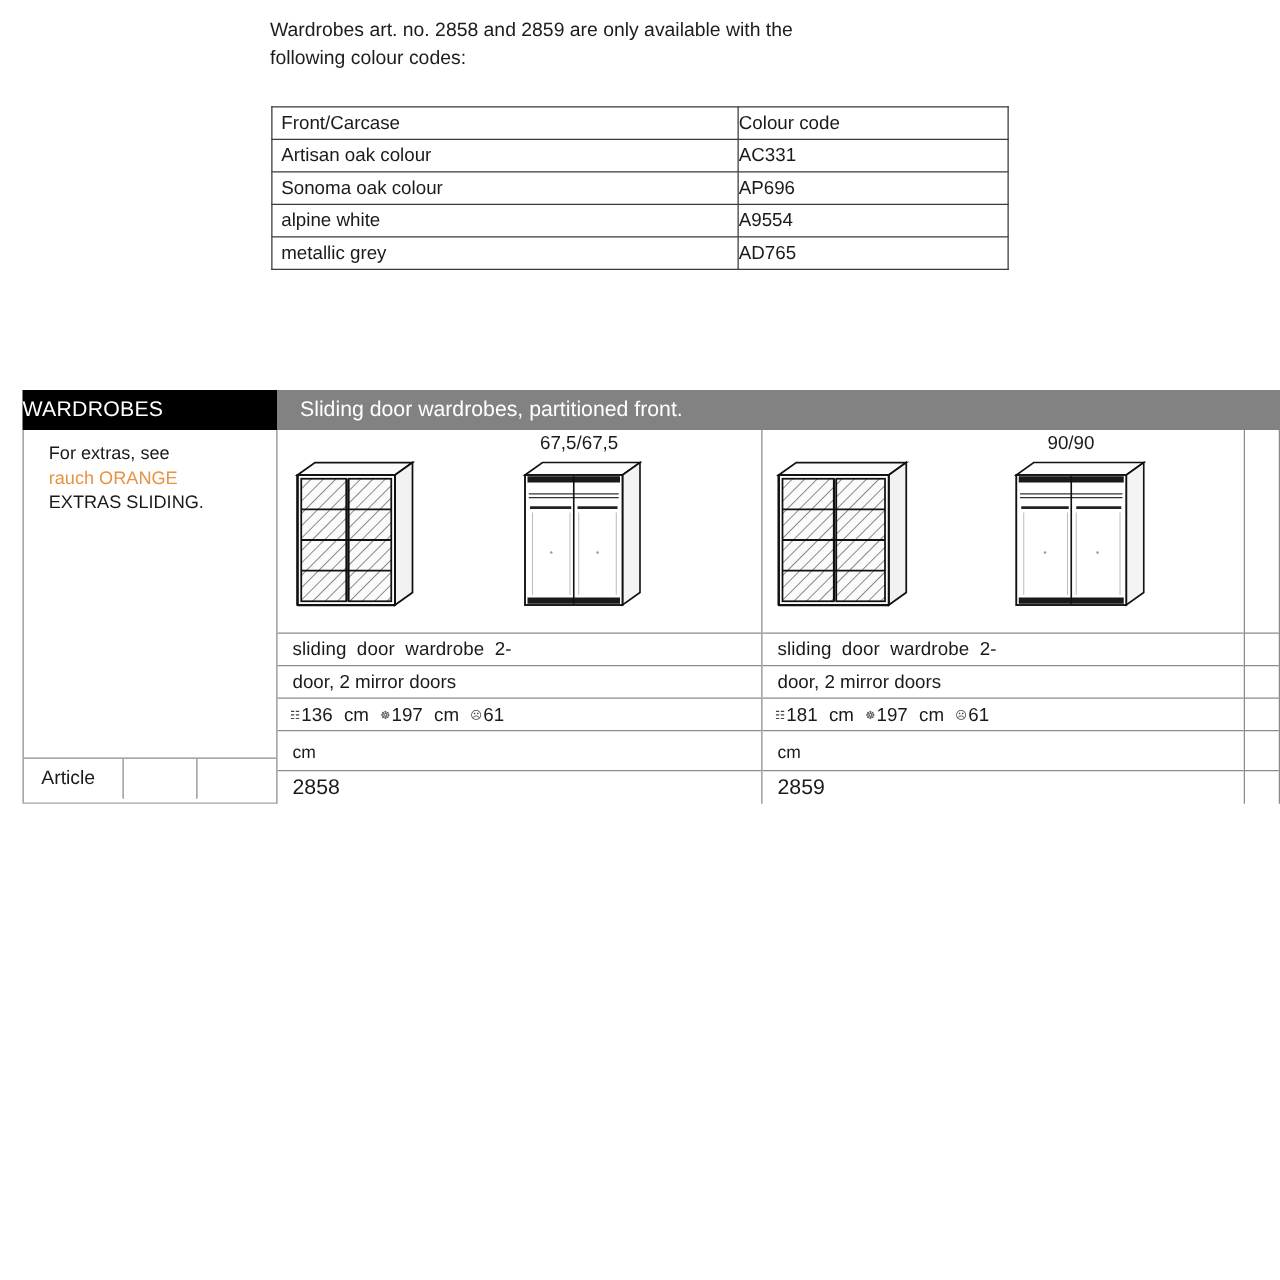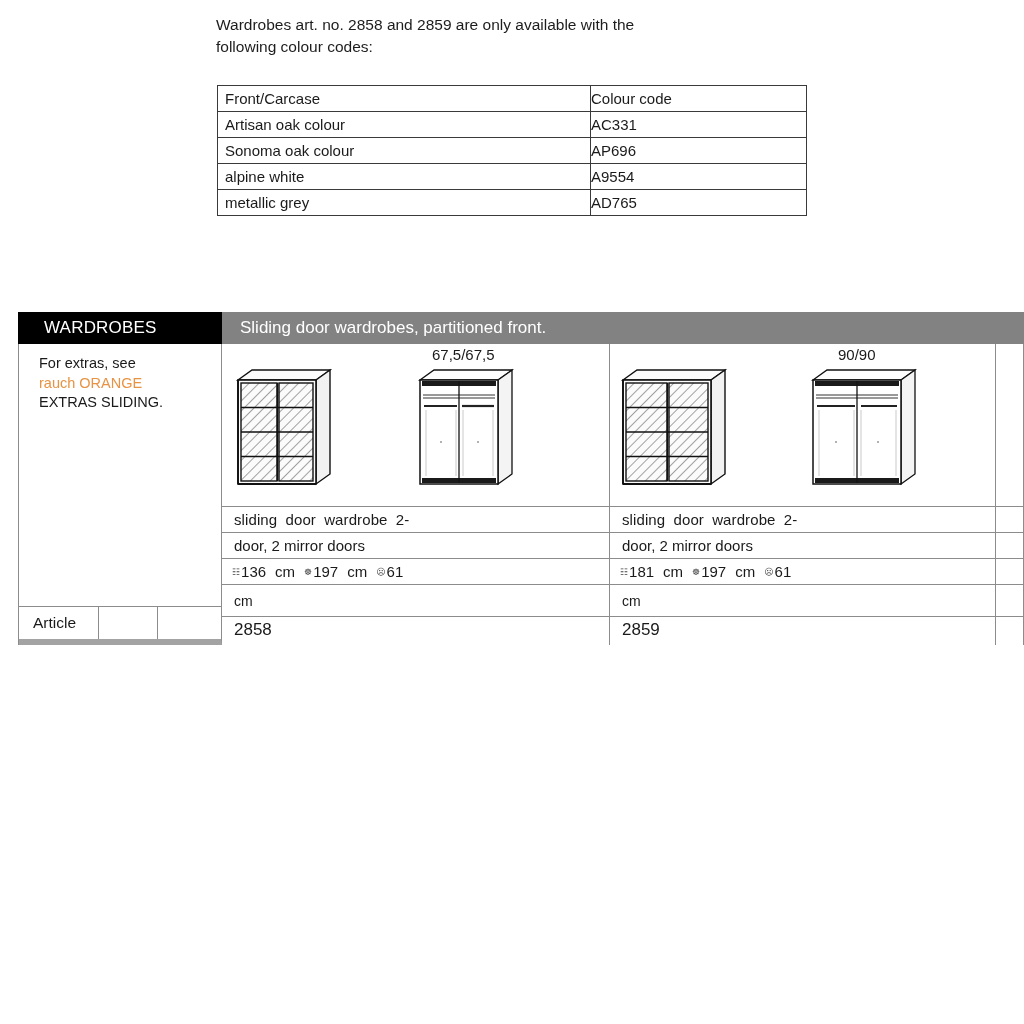--- a/index.html
+++ b/index.html
@@ -60,21 +60,21 @@
   .cat-header {
     display: flex;
     height: 32px;
   }
   .cat-header .tag {
     width: 204px;
     background: #000000;
     color: #ffffff;
     font-size: 17px;
     line-height: 32px;
-    padding-left: 26px;
+    padding-left: 0;
     box-sizing: border-box;
     letter-spacing: .2px;
   }
   .cat-header .title {
     flex: 1;
     background: #828282;
     color: #ffffff;
     font-size: 17px;
     line-height: 32px;
     padding-left: 18px;
@@ -84,21 +84,21 @@
   .cat-body {
     display: flex;
     border-left: 1px solid #8c8c8c;
   }
 
   
   .side-col {
     width: 203px;
     box-sizing: border-box;
     border-right: 1px solid #8c8c8c;
-    border-bottom: 6px solid #a3a3a3;
+    border-bottom: 1px solid #a3a3a3;
   }
   .side-note {
     height: 262px;
     padding: 10px 0 0 20px;
     box-sizing: border-box;
     font-size: 14.5px;
     line-height: 19.5px;
   }
   .side-note .orange { color: #e89243; }
   .article-row {

